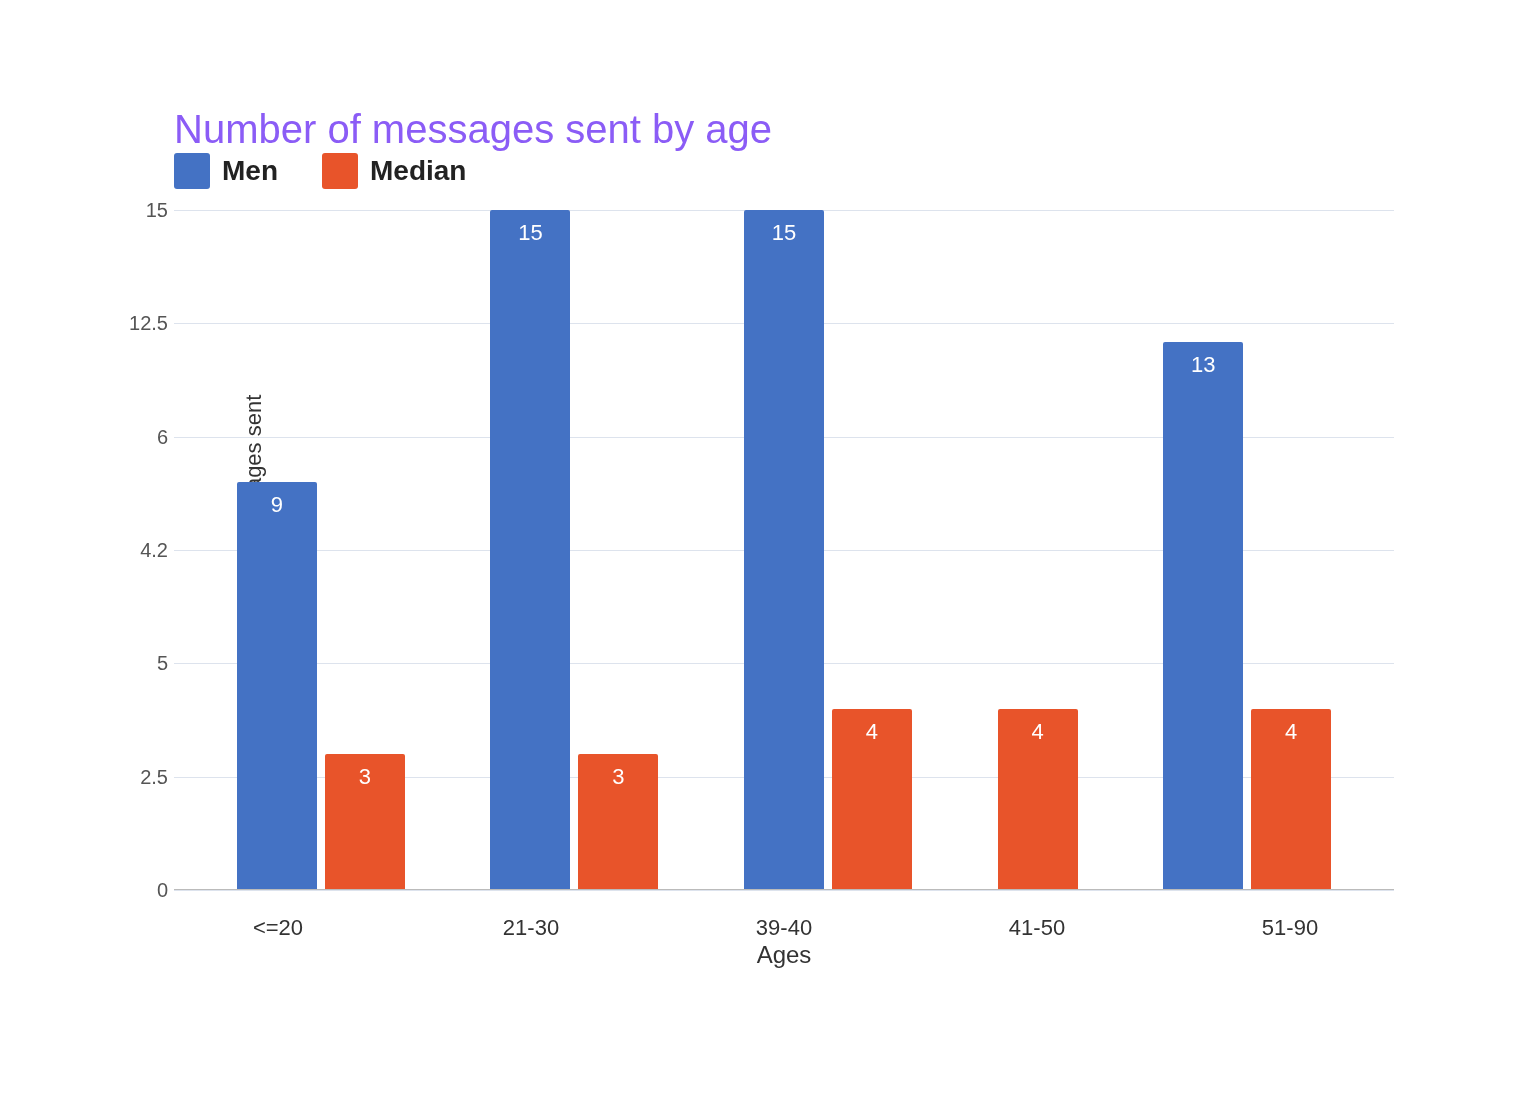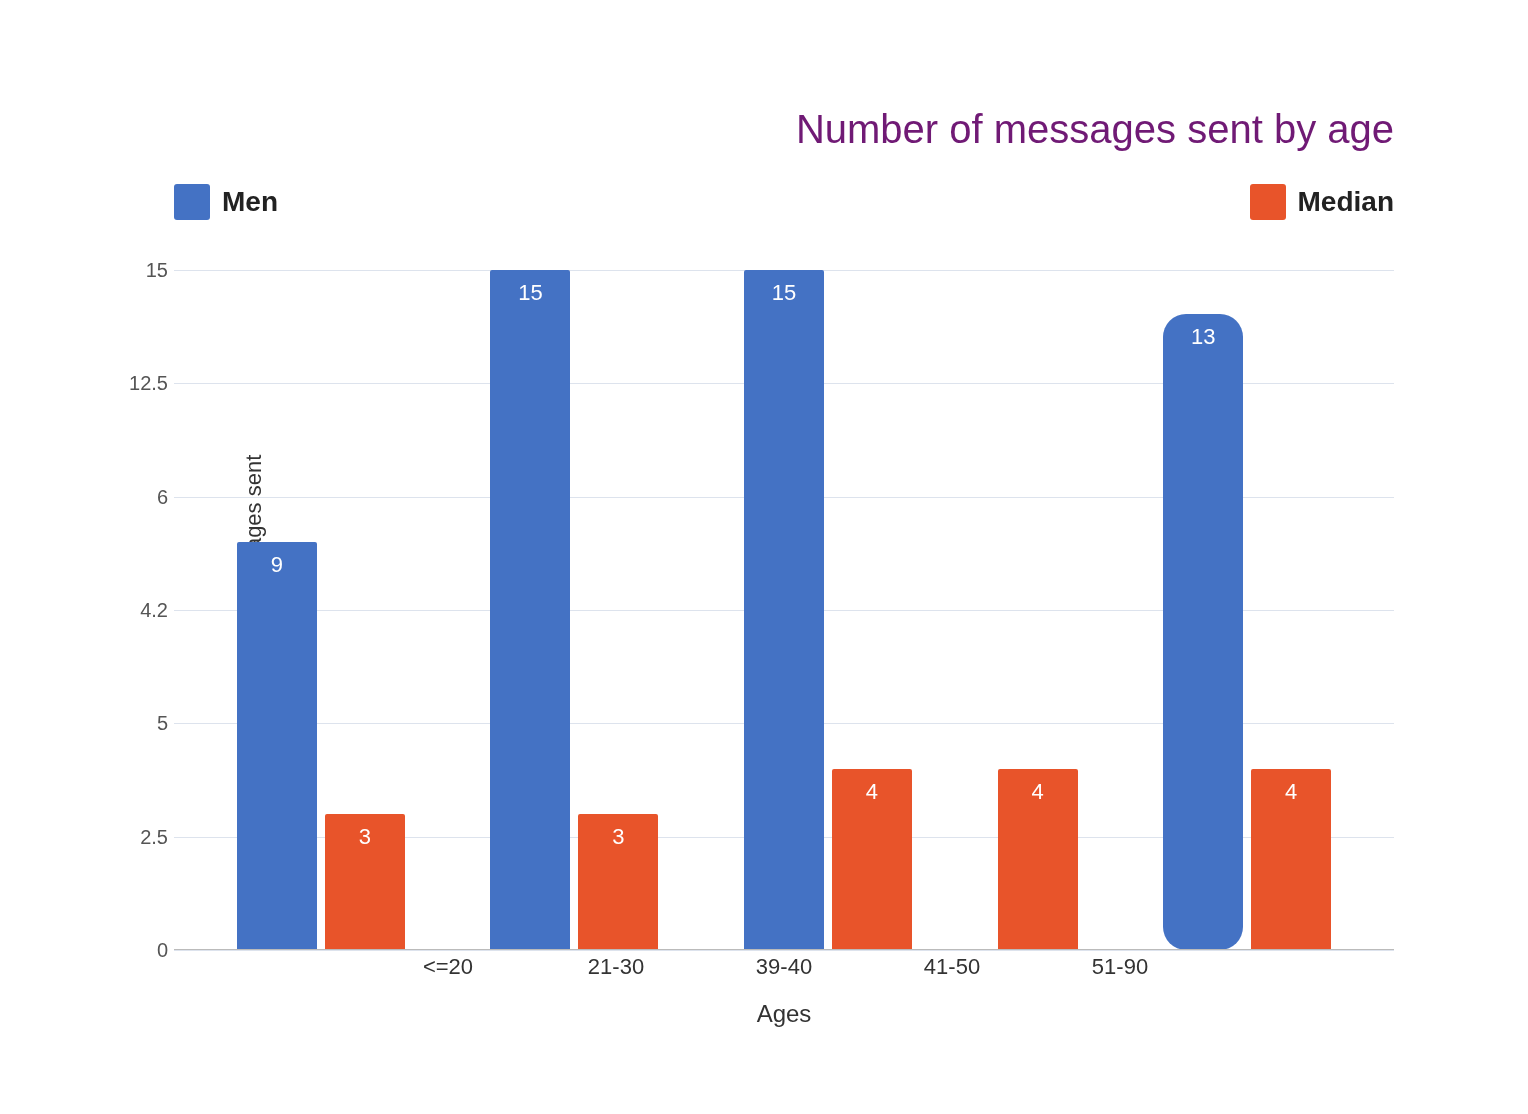--- a/index.html
+++ b/index.html
@@ -12,32 +12,32 @@
       align-items: center;
       justify-content: center;
     }
     .chart-container {
       width: 1380px;
       height: 980px;
       position: relative;
       padding: 40px 60px 80px 100px;
     }
     .chart-title {
-      text-align: right;
+      text-align: left;
       font-size: 40px;
-      color: #701a75;
+      color: #8b5cf6;
       font-weight: 400;
-      margin-bottom: 32px;
+      margin-bottom: 1px;
     }
     .legend {
       display: flex;
-      justify-content: space-between;
+      justify-content: flex-start;
       align-items: center;
-      gap: 28px;
-      margin-bottom: 50px;
+      gap: 44px;
+      margin-bottom: 21px;
     }
     .legend-item {
       display: flex;
       align-items: center;
       gap: 12px;
       font-size: 28px;
       font-weight: 700;
       color: #222;
     }
     .legend-swatch {
@@ -112,35 +112,35 @@
       position: absolute;
       top: 10px;
       color: #fff;
       font-size: 22px;
       font-weight: 400;
       text-align: center;
       width: 100%;
     }
     .x-axis {
       display: flex;
-      justify-content: center;
+      justify-content: space-between;
       padding: 0 20px;
-      margin-top: 4px;
+      margin-top: 25px;
     }
     .x-label {
       font-size: 22px;
       color: #333;
       text-align: center;
       width: 168px;
     }
     .x-axis-title {
       text-align: center;
       font-size: 24px;
       color: #333;
-      margin-top: 20px;
+      margin-top: 0;
     }
     .baseline {
       position: absolute;
       bottom: 0;
       left: 0; right: 0;
       border-top: 1px solid #bbb;
     }
   </style>
 </head>
 <body>
@@ -203,21 +203,21 @@
             <div class="bar women" style="height: 181.333px;">
               <div class="bar-label">4</div>
             </div>
           </div>
           <div class="bar-group">
             <div class="bar women" style="height: 181.333px;">
               <div class="bar-label">4</div>
             </div>
           </div>
           <div class="bar-group">
-            <div class="bar men" style="height: 636px; border-radius: 23px;">
+            <div class="bar men" style="height: 548px;">
               <div class="bar-label">13</div>
             </div>
             <div class="bar women" style="height: 181.333px;">
               <div class="bar-label">4</div>
             </div>
           </div>
         </div>
       <div class="baseline"></div>
     </div>
   </div>

